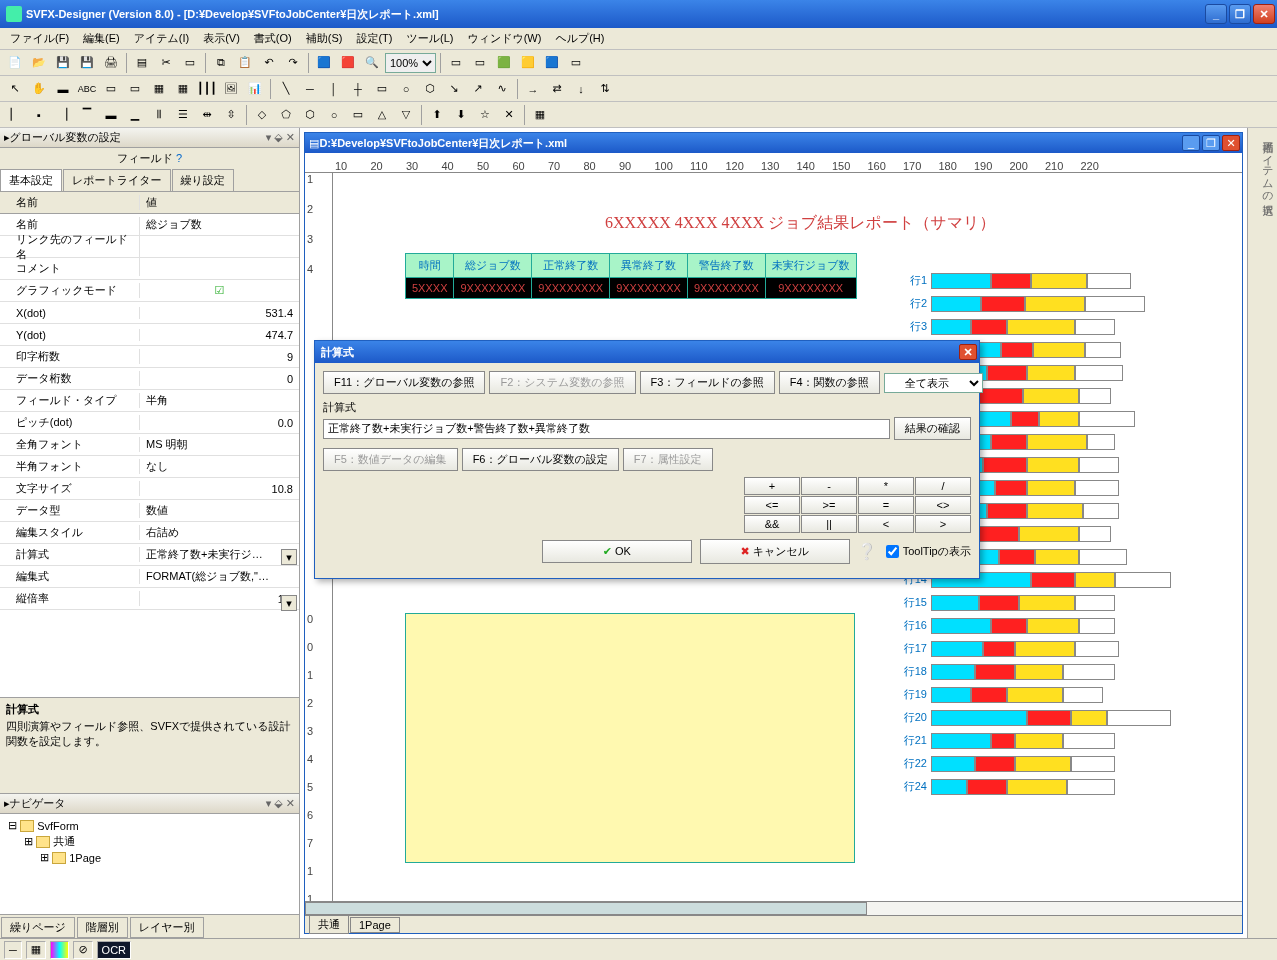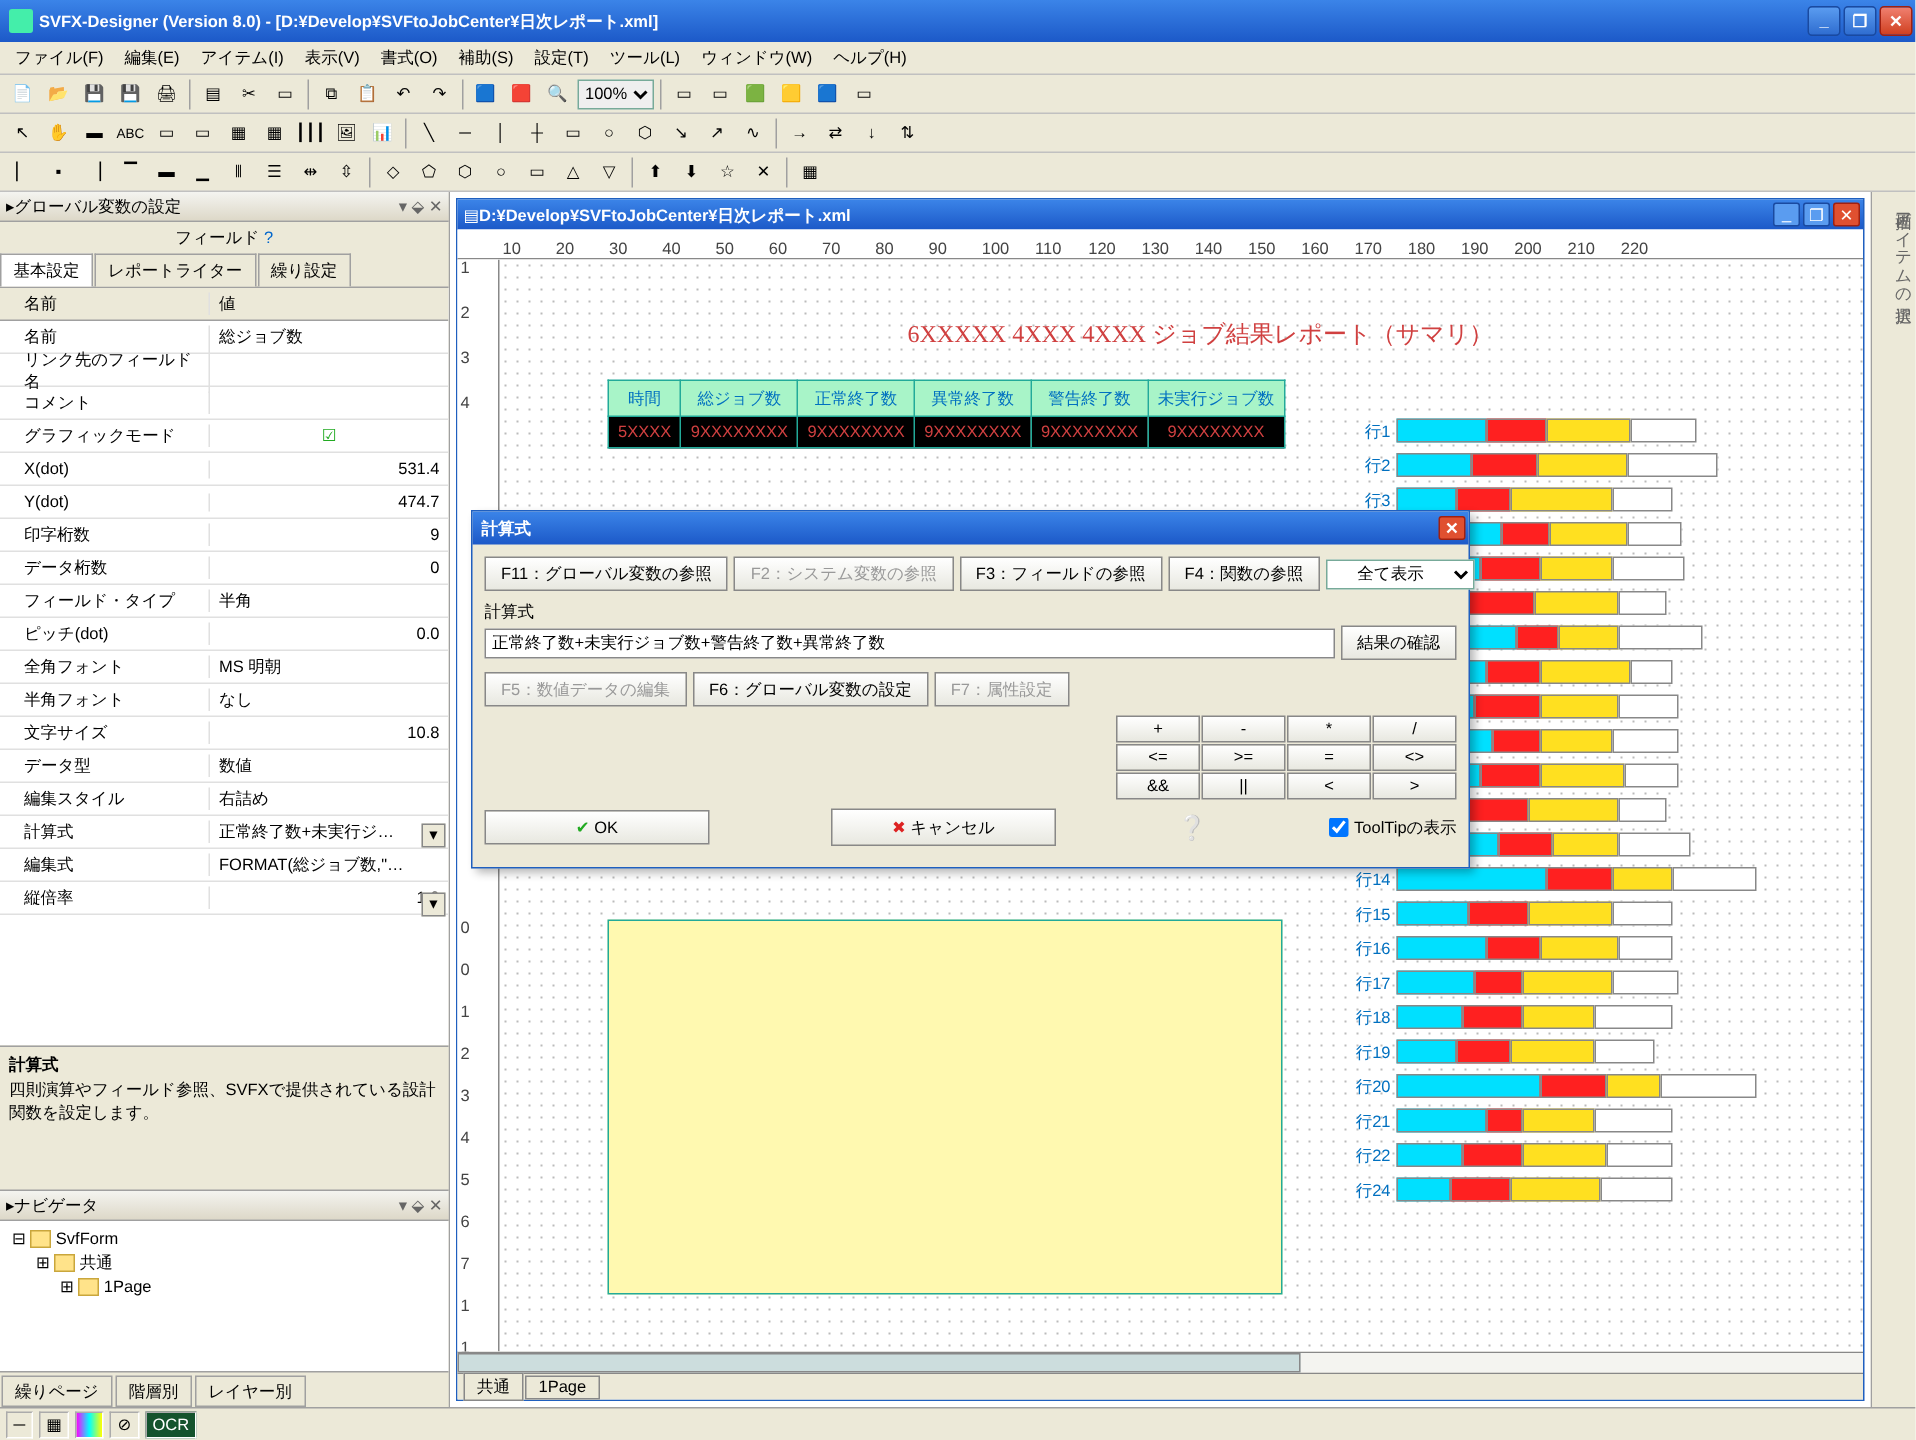--- a/index.html
+++ b/index.html
@@ -70,21 +70,21 @@
 .reporttitle { position:absolute; left:300px; top:40px; color:#d04040; font-size:16px; font-family: "MS Mincho", serif; }
 .tbl { position:absolute; left:100px; top:80px; border-collapse: collapse; }
 .tbl th, .tbl td { border: 1px solid #2a9; padding: 4px 6px; font-size: 11px; text-align: center; }
 .tbl th { background: #a8f4c8; color: #0070c0; font-weight: normal; }
 .tbl td { background: #000000; color: #d04040; }
 .yellowblock { position:absolute; left:100px; top:440px; width:450px; height:250px; background:#fff9b0; border:1px solid #2a9; }
 .rulerv2 { position:absolute; left:2px; top:440px; font-size:9px; color:#444; }
 .rulerv2 div { height:28px; }
 
 .chartarea { position:absolute; left:590px; top:100px; width:300px; }
-.chartrow { display:flex; align-items:flex-end; height:22px; margin-bottom:1px; }
+.chartrow { display:flex; align-items:flex-start; height:22px; margin-bottom:1px; }
 .chartrow .lbl { width:36px; text-align:right; padding-right:4px; color:#0070c0; }
 .bar { height:16px; border:1px solid #888; }
 
 .docscroll-h { height:14px; background:#ece9d8; border-top:1px solid #888; display:flex; }
 .docscroll-h .track { flex:1; background:#f4f4f0; position:relative; }
 .docscroll-h .thumb { position:absolute; left:0; width:60%; top:0; bottom:0; background:#cdd; border:1px solid #888; }
 .doctabs { height:18px; background:#ece9d8; border-top:1px solid #888; display:flex; align-items:center; padding-left:4px; gap:1px; }
 .doctab { padding:1px 8px; border:1px solid #888; background:#ece9d8; font-size:11px; cursor:pointer; }
 .statusbar { height:22px; background:#ece9d8; border-top:1px solid #a0a0a0; display:flex; align-items:center; padding:0 4px; gap:4px; }
 .statusbar .cell { border:1px inset #fff; padding:1px 4px; height:18px; display:flex; align-items:center; }
@@ -585,21 +585,21 @@
   </div>
 
   <div class="rightpanel">描画アイテムの選択</div>
 </div>
 
 <div class="statusbar">
   <div class="cell">─</div>
     <div class="cell">▦</div>
     <div class="cell" style="background:linear-gradient(90deg,#f0f,#0ff,#ff0)">&nbsp;&nbsp;&nbsp;</div>
     <div class="cell">⊘</div>
-    <div class="cell" style="background:#14532d;color:#fff">OCR</div>
+    <div class="cell" style="background:#0f172a;color:#fff">OCR</div>
 </div>
 
 <div class="dialog">
   <div class="dlgtitle">
       <span class="t">計算式</span>
       <div class="x">✕</div>
     </div>
   <div class="dlgbody">
     <div class="dlgrow" id="dlgtop">
         <button class="dlgbtn">F11：グローバル変数の参照</button>
@@ -627,21 +627,21 @@
           <button>&lt;=</button>
           <button>&gt;=</button>
           <button>=</button>
           <button>&lt;&gt;</button>
           <button>&amp;&amp;</button>
           <button>||</button>
           <button>&lt;</button>
           <button>&gt;</button>
         </div>
       </div>
-    <div class="dlgrow" style="justify-content:space-between; gap:8px">
+    <div class="dlgrow" style="justify-content:flex-end; gap:8px">
       <button class="okbtn"><span class="ok">✔</span> <span>OK</span></button>
       <button class="okbtn"><span class="cn">✖</span> <span>キャンセル</span></button>
       <span style="color:#06c;font-size:16px">❔</span>
       <label class="chk">
           <input type="checkbox" checked="" style=""> 
           <span>ToolTipの表示</span>
         </label>
     </div>
   </div>
 </div>

